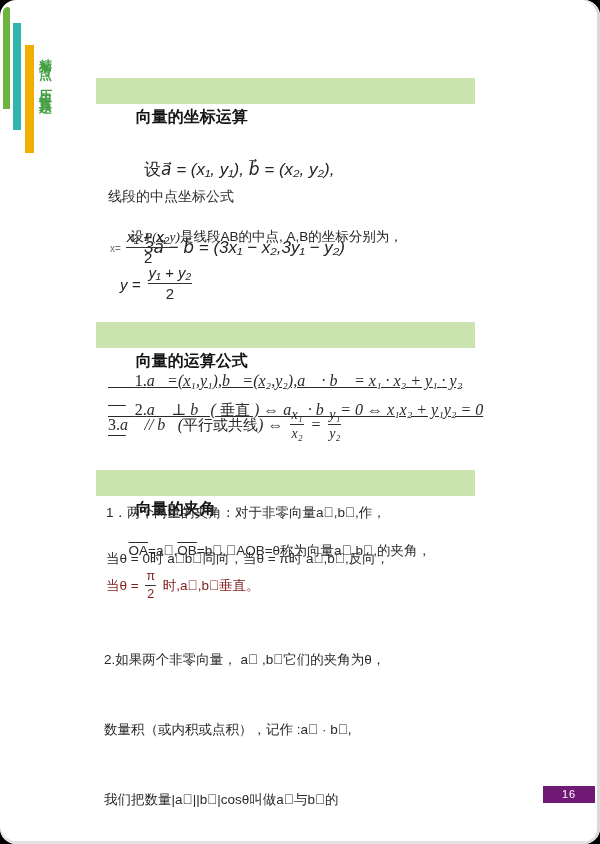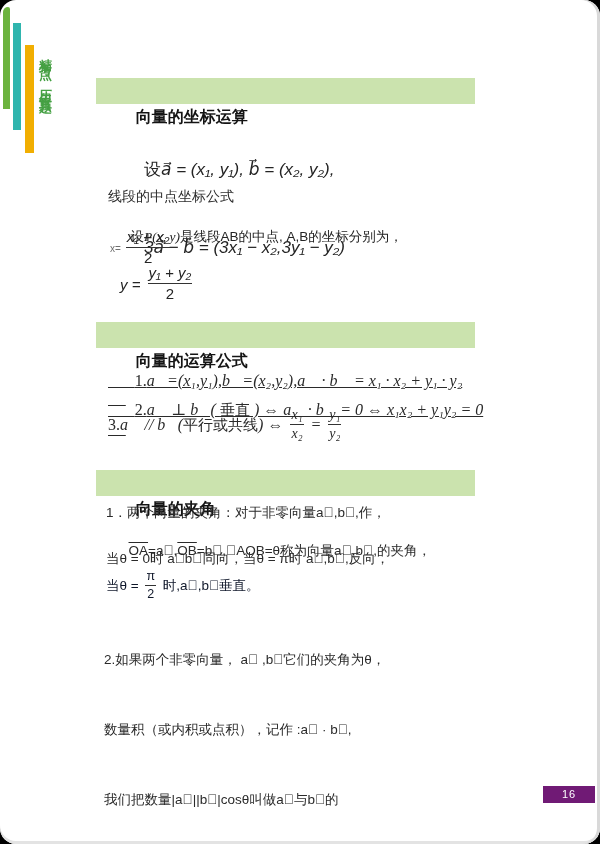--- a/index.html
+++ b/index.html
@@ -48,21 +48,21 @@
   .s2line{font-size:16px;left:12px;color:#2a2a2a;text-decoration:underline;}
   .s2l1{top:276px;}
   .s2l2{top:304px;}
   .s2l3{top:326px;height:42px;left:12px;font-size:16px;color:#2a2a2a;}
   .s2l3 .frac{font-size:14px;}
   .h3{top:392px;}
   .p1line{font-size:13.5px;left:10px;color:#2a2a2a;}
   .p1l1{top:426px;}
   .p1l2{top:449px;}
   .p1l3{top:472px;}
-  .p1l4{top:492px;height:32px;left:10px;font-size:13.5px;color:#0f172a;}
+  .p1l4{top:492px;height:32px;left:10px;font-size:13.5px;color:#7f1d1d;}
   .p1l4 .frac{font-size:12.5px;}
   .p2{top:524px;left:8px;font-size:13.5px;line-height:23.2px;color:#2a2a2a;}
   
   .page-num{
     position:absolute;left:543px;top:786px;width:52px;height:17px;
     background:#701a75;color:#fff;font-size:11px;line-height:17px;
     text-align:center;letter-spacing:1px;
   }
 </style>
 </head>

